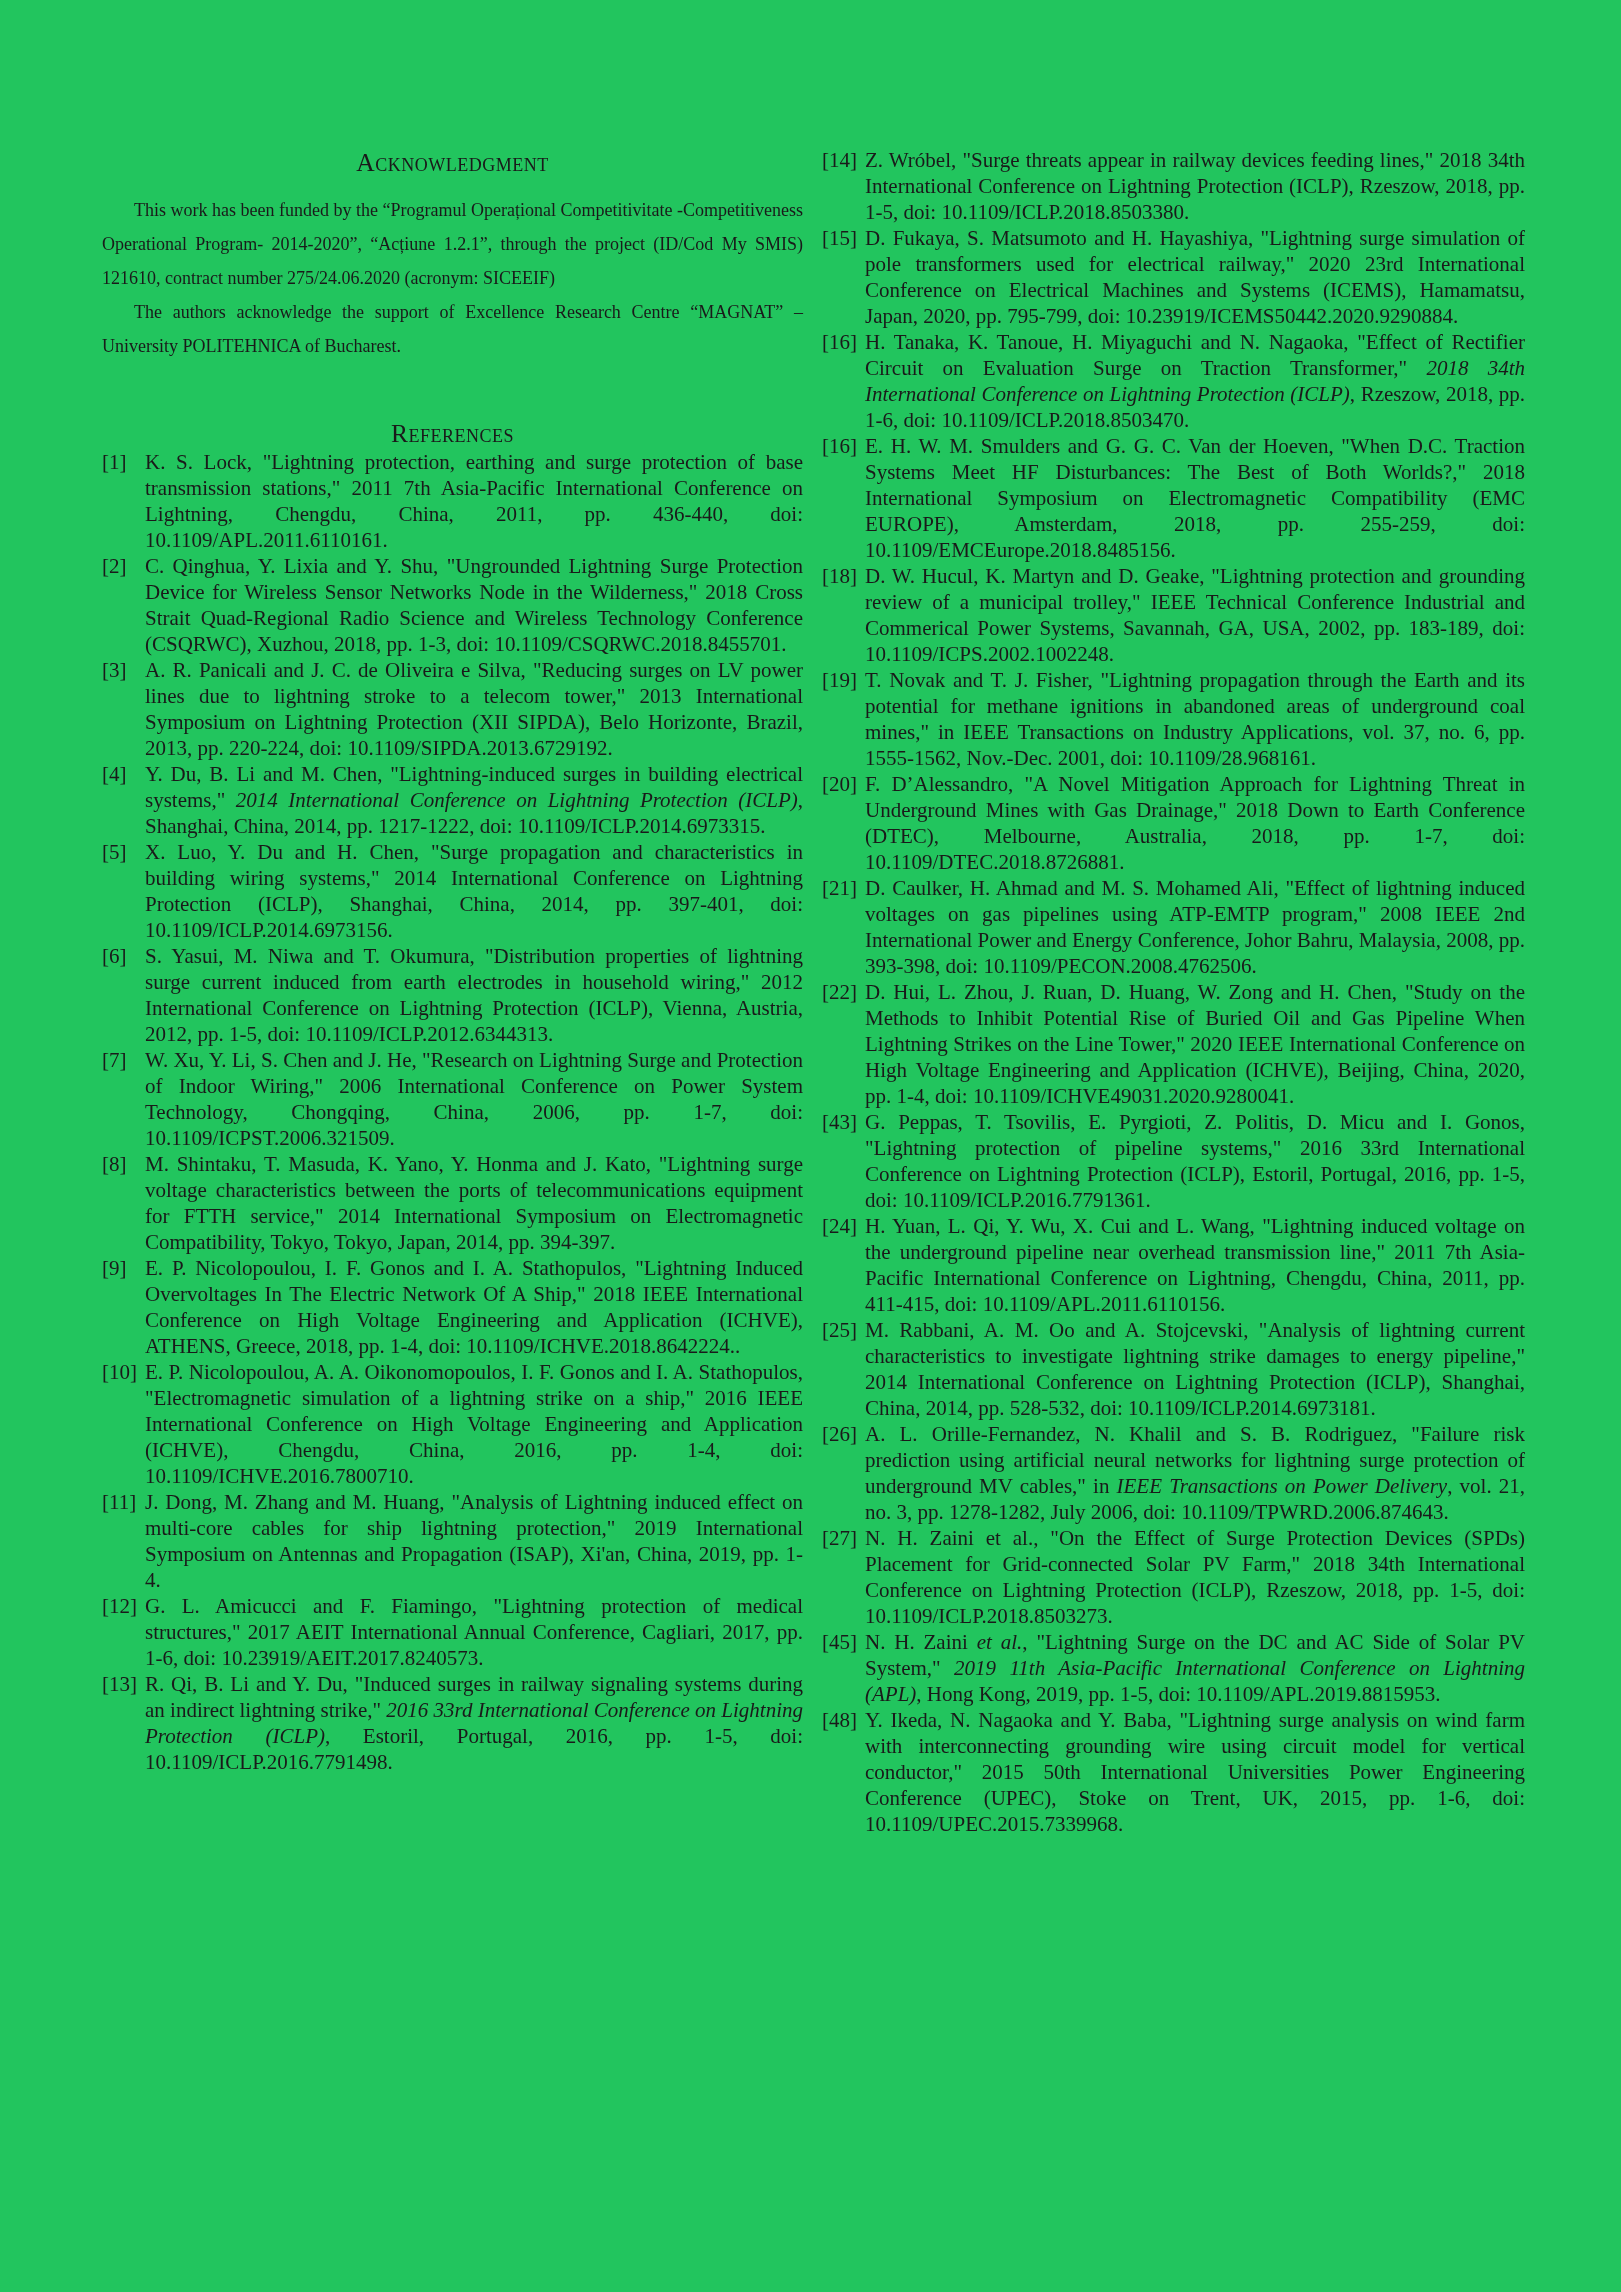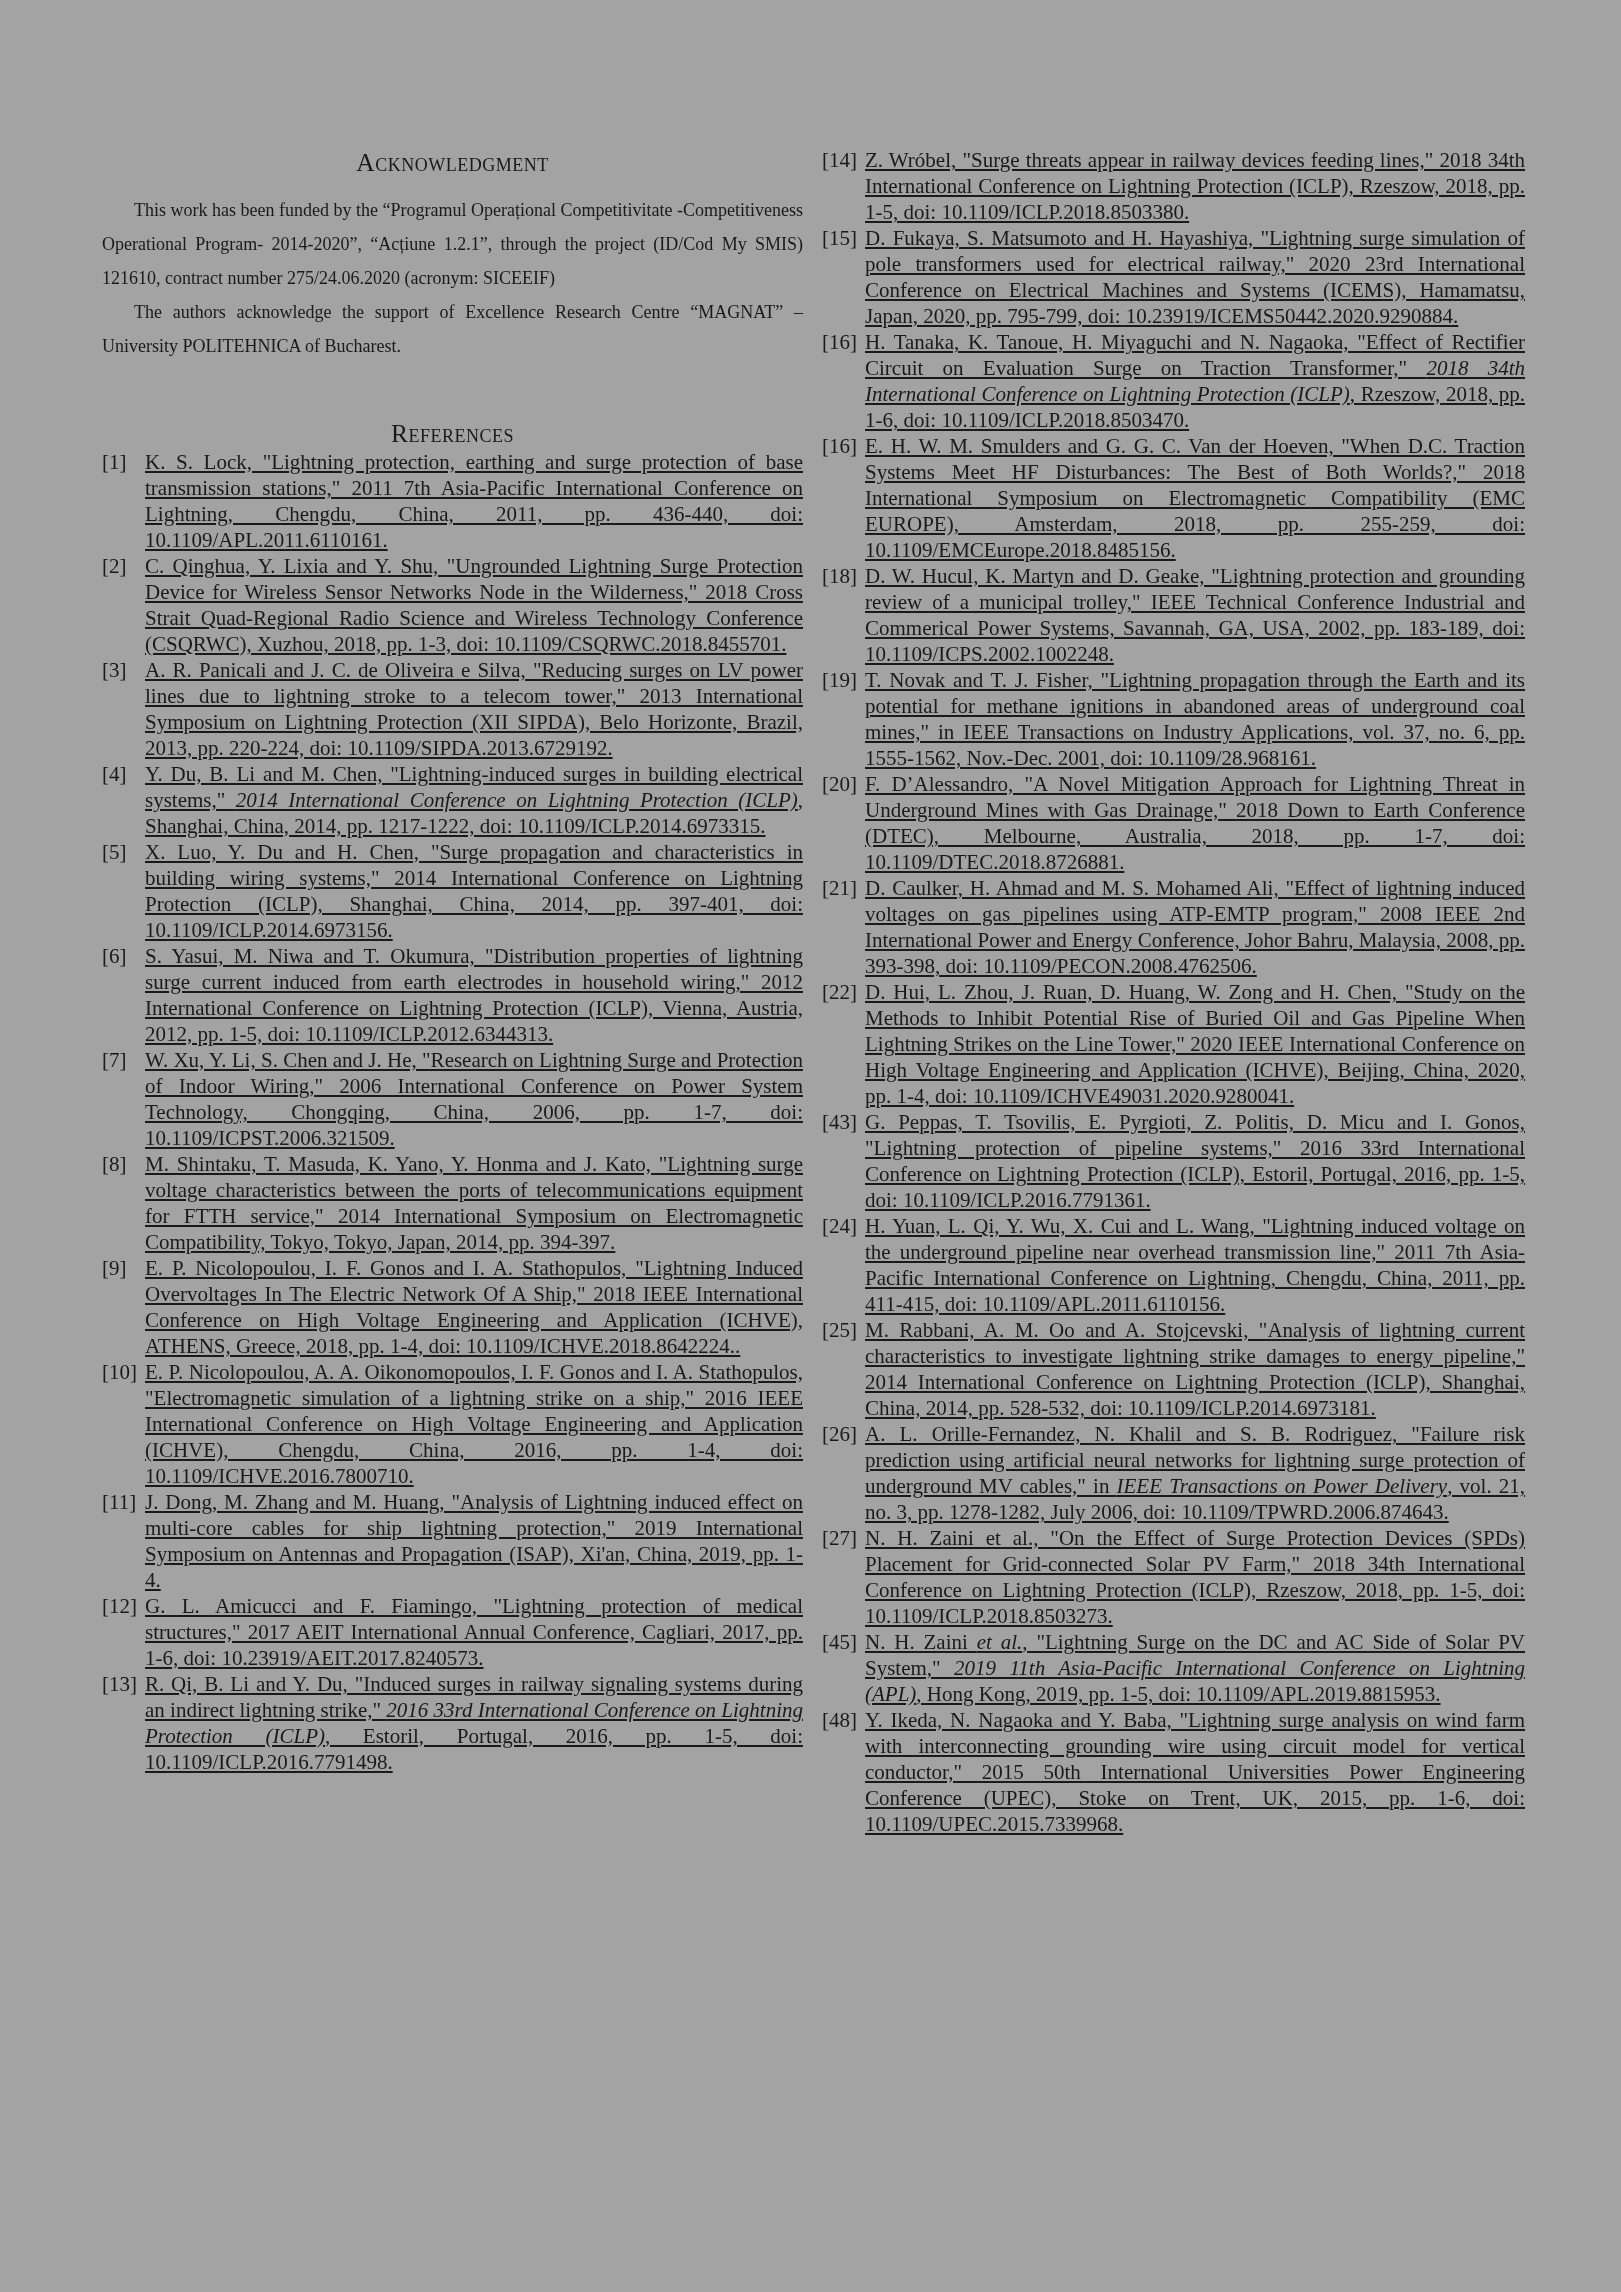--- a/index.html
+++ b/index.html
@@ -1,20 +1,20 @@
 <!DOCTYPE html>
 <html><head>
 <meta charset="utf-8">
 <style>
   html, body { margin: 0; padding: 0; background: #ffffff; }
   .page {
     position: relative;
     width: 1621px;
     height: 2293px;
-    background: #a3a3a3;
+    background: #22c55e;
     color: #1a1a1a;
     font-family: "Liberation Serif", "DejaVu Serif", serif;
     overflow: hidden;
   }
   .col { position: absolute; top: 147px; }
   .col-left  { left: 102px; width: 701px; }
   .col-right { left: 822px; width: 703px; }
 
   .sc-heading {
     font-variant: small-caps;
@@ -36,21 +36,20 @@
     text-indent: 32px;
   }
 
   .ref-list { width: 100%; }
   .ref {
     position: relative;
     padding-left: 43px;
     font-size: 21px;
     line-height: 26px;
     text-align: justify;
-    text-decoration: underline;
   }
   .ref .num { position: absolute; left: 0; top: 0; }
   .it { font-style: italic; }
 </style>
 </head>
 <body>
 
 <div class="page">
   <section class="col col-left">
     <h2 class="sc-heading ack-heading">Acknowledgment</h2>

